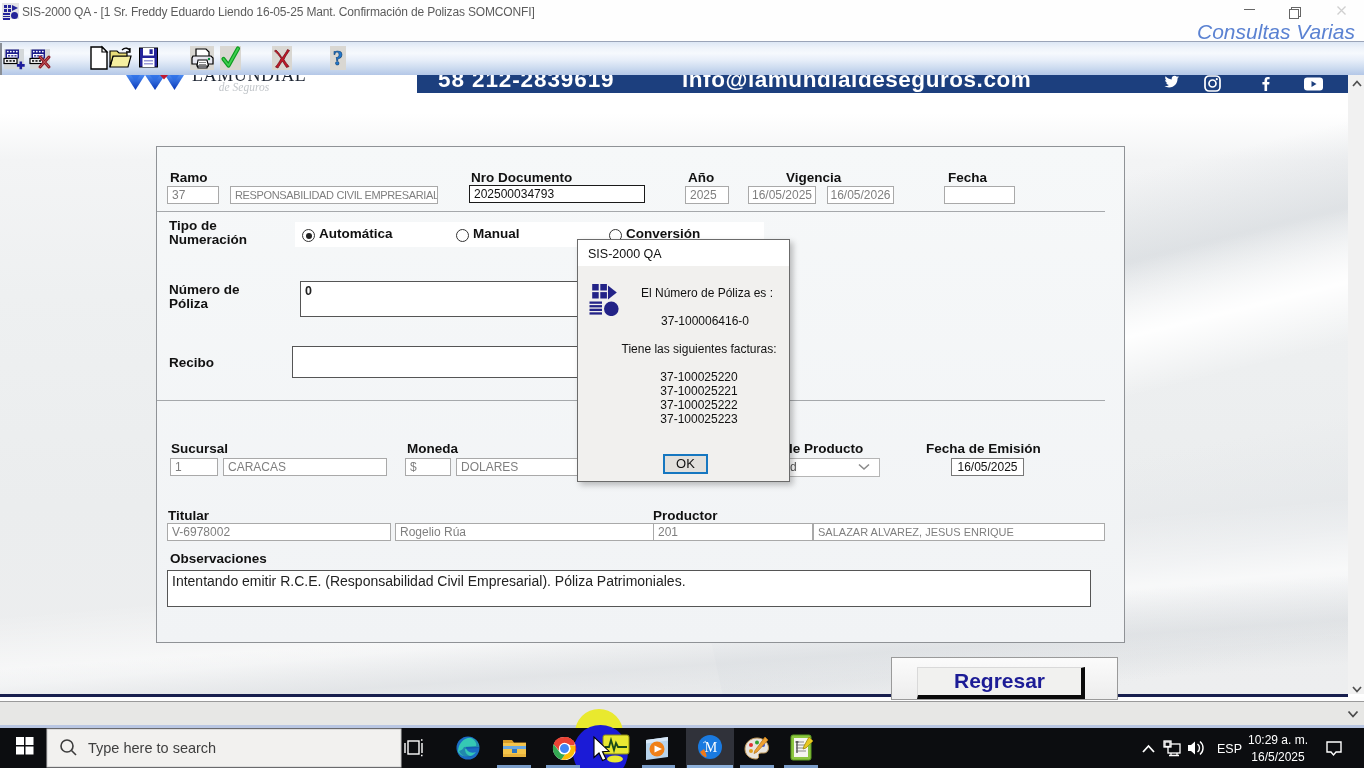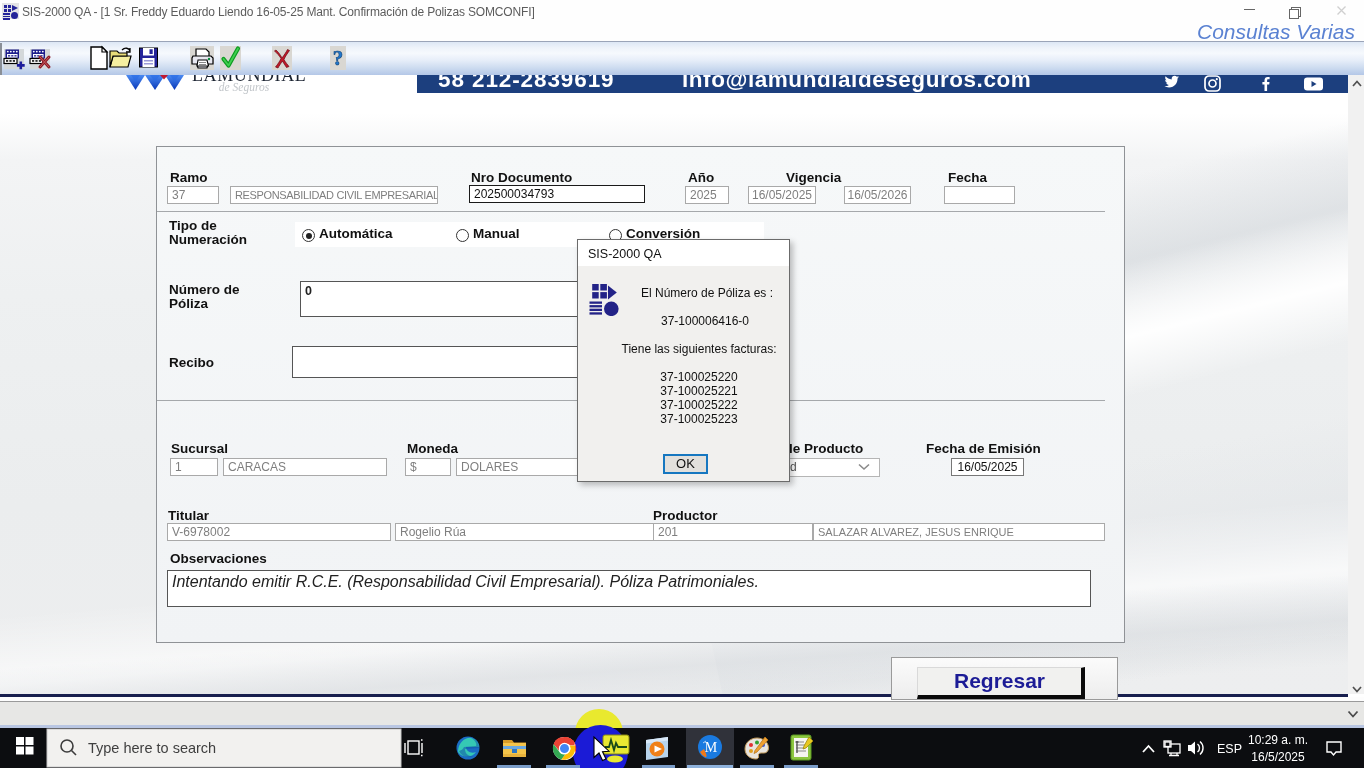--- a/index.html
+++ b/index.html
@@ -191,21 +191,21 @@
 
   <div class="lbl" style="left:170px;top:171px;">Ramo</div>
   <div class="inp" style="left:167px;top:186px;width:46px;">37</div>
   <div class="inp" style="left:230px;top:186px;width:202px;font-size:11px;letter-spacing:-0.35px;">RESPONSABILIDAD CIVIL EMPRESARIAL</div>
   <div class="lbl" style="left:471px;top:171px;">Nro Documento</div>
   <div class="inp inpk" style="left:469px;top:185px;width:170px;border:1px solid #1a1a1a;">202500034793</div>
   <div class="lbl" style="left:688px;top:171px;">Año</div>
   <div class="inp" style="left:685px;top:186px;width:38px;">2025</div>
   <div class="lbl" style="left:786px;top:171px;">Vigencia</div>
   <div class="inp" style="left:748px;top:186px;width:66px;text-align:center;padding:0;">16/05/2025</div>
-  <div class="inp" style="left:827px;top:186px;width:65px;text-align:center;padding:0;margin-left:17px;">16/05/2026</div>
+  <div class="inp" style="left:827px;top:186px;width:65px;text-align:center;padding:0;">16/05/2026</div>
   <div class="lbl" style="left:948px;top:171px;">Fecha</div>
   <div class="inp" style="left:944px;top:186px;width:65px;"></div>
   <div class="abs" style="left:157px;top:211px;width:948px;height:1px;background:#a5a8ab;"></div>
 
   <div class="lbl" style="left:169px;top:219px;">Tipo de<br>Numeración</div>
   <div class="abs" style="left:295px;top:222px;width:469px;height:25px;background:#fff;"></div>
   <div class="abs" style="left:302px;top:229px;width:11px;height:11px;border:1px solid #333;border-radius:50%;background:#fff;"></div>
   <div class="abs" style="left:305.5px;top:232.5px;width:6px;height:6px;border-radius:50%;background:#222;"></div>
   <div class="lbl" style="left:319px;top:227px;">Automática</div>
   <div class="abs" style="left:456px;top:229px;width:11px;height:11px;border:1px solid #333;border-radius:50%;background:#fff;"></div>
@@ -235,21 +235,21 @@
   <div class="inp inpk" style="left:951px;top:458px;width:71px;text-align:center;padding:0;border:1px solid #777;">16/05/2025</div>
 
   <div class="lbl" style="left:168px;top:509px;">Titular</div>
   <div class="inp" style="left:167px;top:523px;width:218px;">V-6978002</div>
   <div class="inp" style="left:395px;top:523px;width:403px;">Rogelio Rúa</div>
   <div class="lbl" style="left:653px;top:509px;">Productor</div>
   <div class="inp" style="left:653px;top:523px;width:154px;">201</div>
   <div class="inp" style="left:813px;top:523px;width:286px;font-size:11px;">SALAZAR ALVAREZ, JESUS ENRIQUE</div>
 
   <div class="lbl" style="left:170px;top:552px;">Observaciones</div>
-  <div class="abs" style="left:167px;top:570px;width:918px;height:33px;background:#fff;border:1px solid #555;font-size:16px;color:#222;padding:2px 0 0 4px;font-style:italic;">Intentando emitir R.C.E. (Responsabilidad Civil Empresarial). Póliza Patrimoniales.</div>
+  <div class="abs" style="left:167px;top:570px;width:918px;height:33px;background:#fff;border:1px solid #555;font-size:14px;color:#222;padding:2px 0 0 4px;">Intentando emitir R.C.E. (Responsabilidad Civil Empresarial). Póliza Patrimoniales.</div>
 
   <div class="abs" style="left:891px;top:657px;width:225px;height:41px;background:linear-gradient(180deg,#fbfbfb,#ededed);border:1px solid #9a9a9a;z-index:3;"></div>
   <div class="abs" style="left:917px;top:667px;width:163px;height:27px;background:#f1f1ef;border:1px solid #d9d9d9;border-right:4px solid #0a0a0a;border-bottom:4px solid #0a0a0a;text-align:center;font-weight:bold;font-size:21px;color:#1c1c96;line-height:26px;z-index:4;">Regresar</div>
 
   <div class="abs" style="left:0;top:694px;width:1348px;height:3px;background:#181f4e;"></div>
   <div class="abs" style="left:0;top:697px;width:1364px;height:4px;background:#fdfdfd;"></div>
 
   <div class="abs" style="left:1348px;top:75px;width:16px;height:619px;background:#f1f1f1;"></div>
   <svg class="abs" style="left:1352px;top:80px;" width="10" height="8">
       <path d="M1 6 L5 1.5 L9 6" fill="none" stroke="#505050" stroke-width="1.7"></path>

